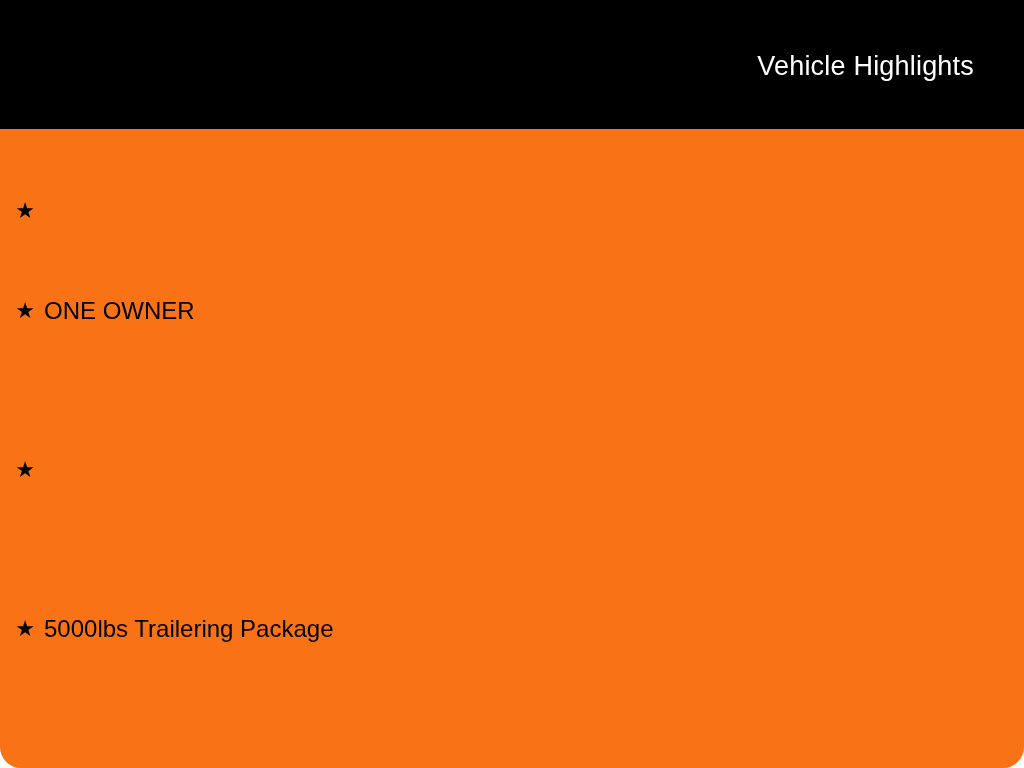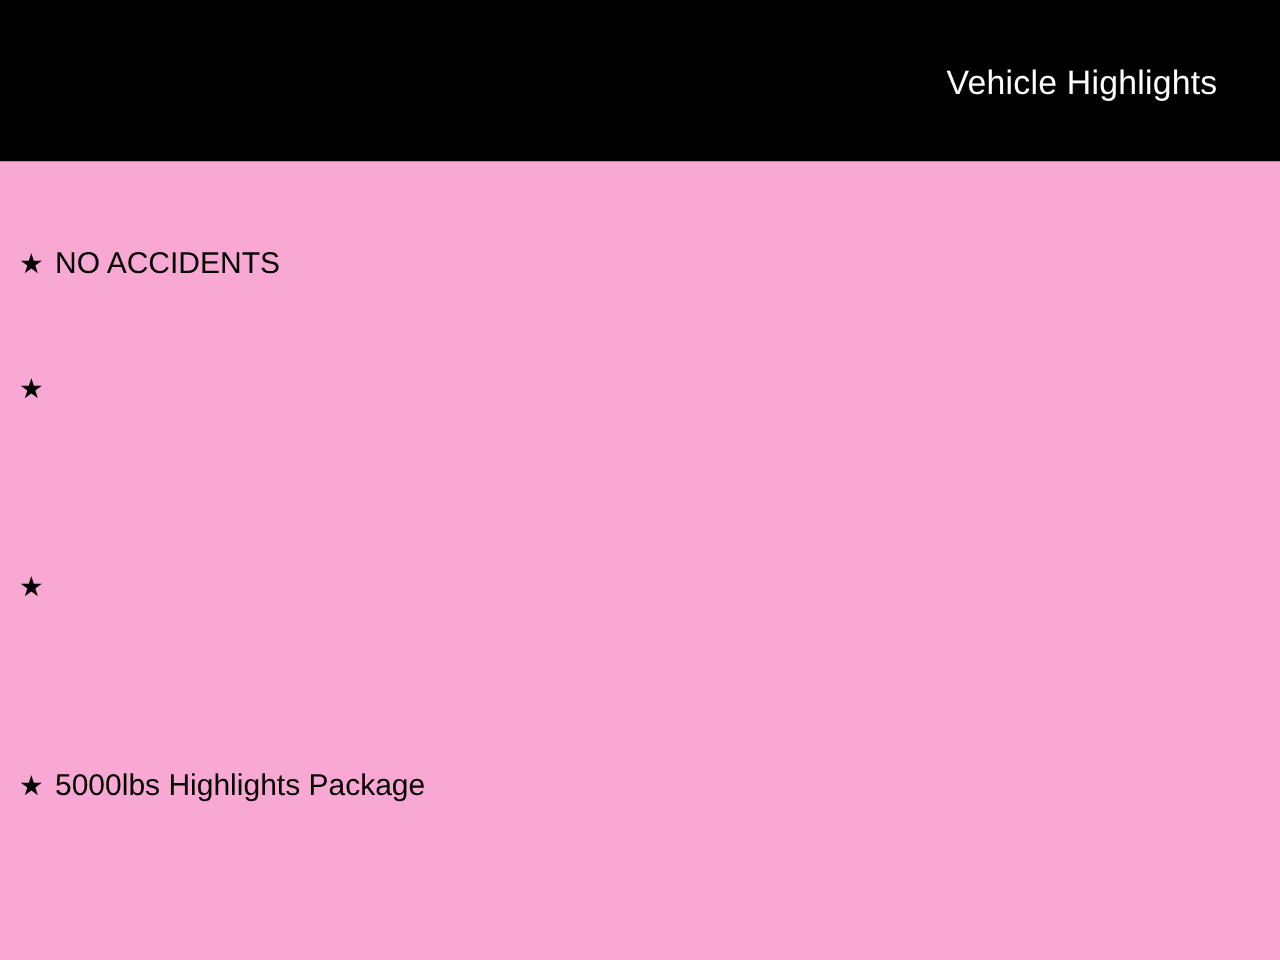--- a/index.html
+++ b/index.html
@@ -10,21 +10,22 @@
     width: 1024px;
     height: 768px;
     background: #ffffff;
     font-family: "Liberation Sans", sans-serif;
     overflow: hidden;
   }
   .page {
     position: relative;
     width: 1024px;
     height: 768px;
-    background: #f9a8d4;
+    background: #f97316;
+    border-radius: 21px;
   }
   .header-bar {
     position: absolute;
     top: 0;
     left: 0;
     width: 1024px;
     height: 129px;
     background: #000000;
     box-sizing: border-box;
   }
@@ -86,31 +87,31 @@
 <div class="page">
 
   <div class="header-bar">
     <div class="header-title">Vehicle Highlights</div>
   </div>
 
   <ul class="highlights-list">
 
     <li class="highlight-item">
       <span class="star-icon">★</span>
-      <span class="highlight-label">NO ACCIDENTS</span>
+    </li>
+
+    <li class="highlight-item">
+      <span class="star-icon">★</span>
+      <span class="highlight-label">ONE OWNER</span>
     </li>
 
     <li class="highlight-item">
       <span class="star-icon">★</span>
     </li>
 
     <li class="highlight-item">
       <span class="star-icon">★</span>
-    </li>
-
-    <li class="highlight-item">
-      <span class="star-icon">★</span>
-      <span class="highlight-label">5000lbs Highlights Package</span>
+      <span class="highlight-label">5000lbs Trailering Package</span>
     </li>
 
   </ul>
 
 </div>
 
 </body></html>

